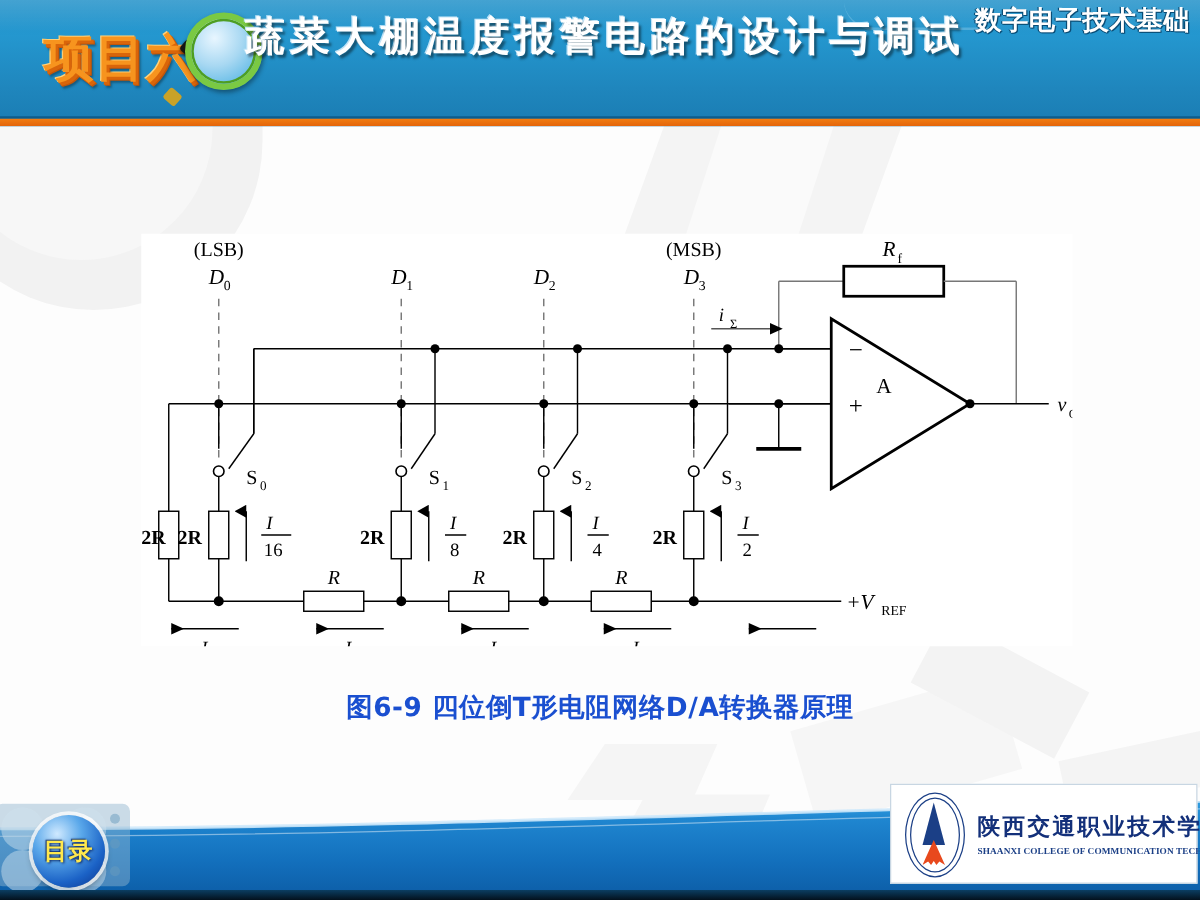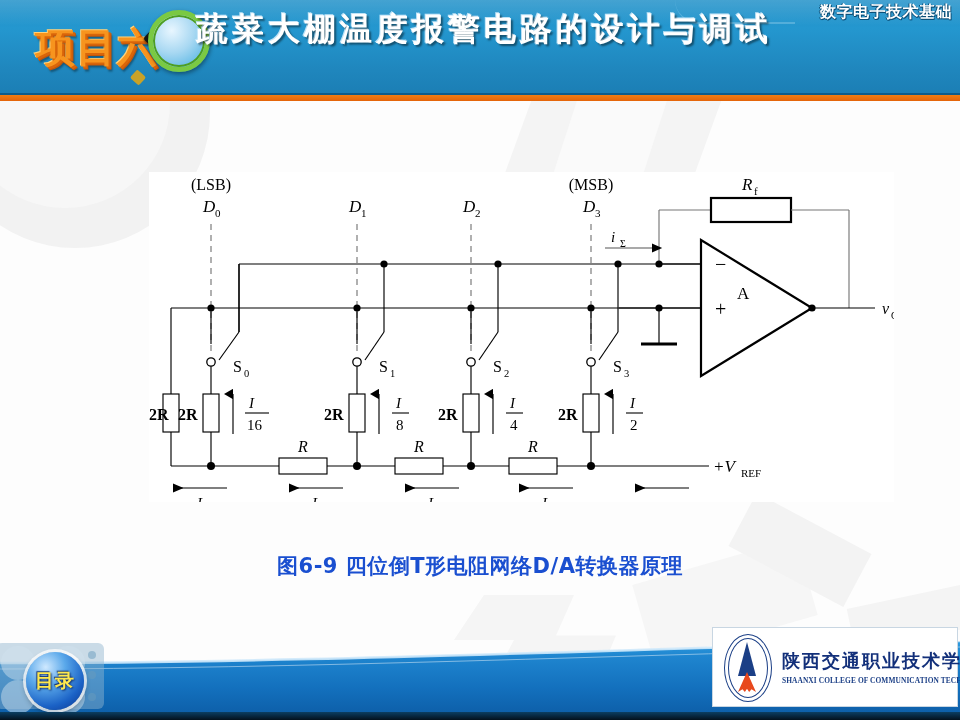--- a/index.html
+++ b/index.html
@@ -32,21 +32,21 @@
   
   .header{position:absolute;left:0;top:0;width:960px;height:101px;
           background:linear-gradient(180deg,#1b8ec7 0%,#2497cf 28%,#1f86bd 70%,#1a7cb2 100%);
           overflow:hidden;}
   .hdr-sheen{position:absolute;left:0;top:0;width:960px;height:26px;
           background:linear-gradient(180deg,rgba(255,255,255,.18),rgba(255,255,255,0));}
   .hdr-bottomline{position:absolute;left:0;top:95px;width:960px;height:6px;
           background:linear-gradient(180deg,#f07d12,#e4640a);}
   .hdr-thinline{position:absolute;left:0;top:93px;width:960px;height:2px;background:#0d5c8b;}
   .course-title{position:absolute;right:8px;top:2px;color:#ffffff;
-          font-size:16px;font-weight:bold;letter-spacing:.5px;
+          font-size:21px;font-weight:bold;letter-spacing:.5px;
           text-shadow:1px 1px 0 #0a4d76, -1px 0 0 #0a4d76, 0 1px 0 #0a4d76;}
   .course-swoosh{position:absolute;right:165px;top:0px;width:120px;height:22px;
           border-bottom:2px solid #67b8e0;border-radius:0 0 0 60px;opacity:.7;}
 
   .proj-badge{position:absolute;left:8px;top:8px;width:150px;height:78px;}
   .proj-badge span{display:block;font-size:40px;font-weight:bold;color:#f7941e;
           letter-spacing:1px;line-height:78px;text-align:right;
           font-family:"DejaVu Sans",sans-serif;
           text-shadow:2px 2px 0 #d9650a, 3px 3px 0 #c2560a, 4px 5px 2px rgba(0,0,0,.35),
                       -1px -1px 0 #ffd27a;}
@@ -58,22 +58,22 @@
           border-radius:3px;transform:rotate(42deg);transform-origin:right center;
           box-shadow:0 1px 2px rgba(0,0,0,.5);}
   .mag-tip{position:absolute;left:2px;top:66px;width:12px;height:11px;background:#c9a227;
           border-radius:2px;transform:rotate(42deg);}
   .slide-title{position:absolute;left:196px;top:8px;width:700px;height:56px;
           color:#ffffff;font-size:32px;font-weight:bold;letter-spacing:4px;
           font-family:"DejaVu Sans",sans-serif;
           text-shadow:2px 2px 2px rgba(0,0,0,.45), -1px -1px 0 #bfe3f7;}
 
   
-  .figure-panel{position:absolute;left:113px;top:172px;width:745px;height:330px;
-          background:#ffffff;margin-left:36px;}
+  .figure-panel{position:absolute;left:113px;top:187px;width:745px;height:330px;
+          background:#ffffff;}
   .circuit-svg{position:absolute;left:0;top:0;}
   .caption{position:absolute;left:0;top:552px;width:960px;text-align:center;
           color:#1a4fd0;font-size:21px;font-weight:bold;letter-spacing:.5px;
           font-family:"DejaVu Sans",sans-serif;}
 
   
   .footer{position:absolute;left:0;top:641px;width:960px;height:79px;overflow:hidden;}
   .foot-curve{position:absolute;left:0;top:0;width:960px;height:79px;}
   .foot-dark{position:absolute;left:0;top:712px;width:960px;height:8px;
           background:linear-gradient(180deg,#0b3e62,#03111d);}

